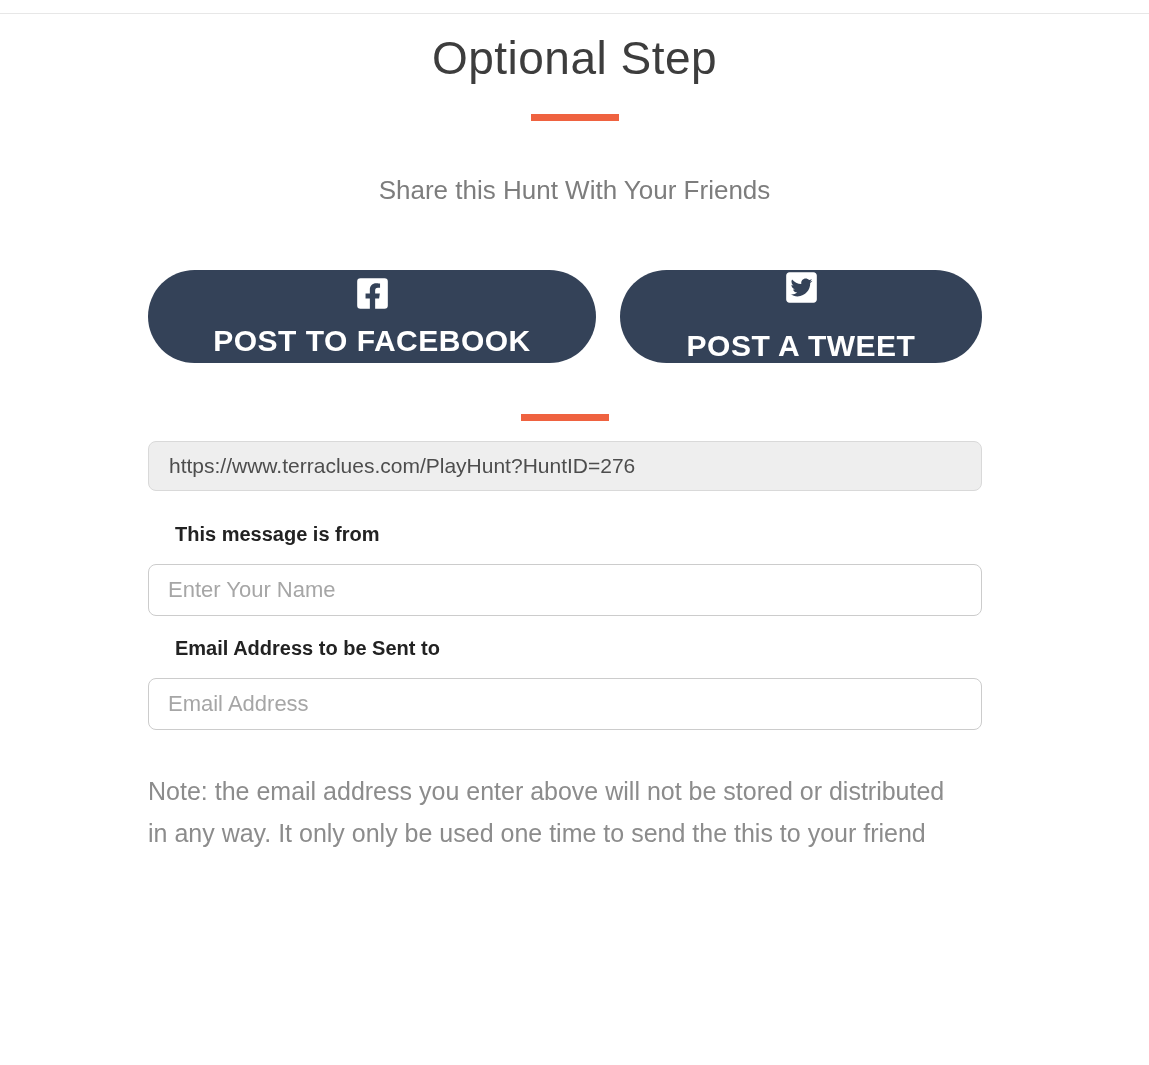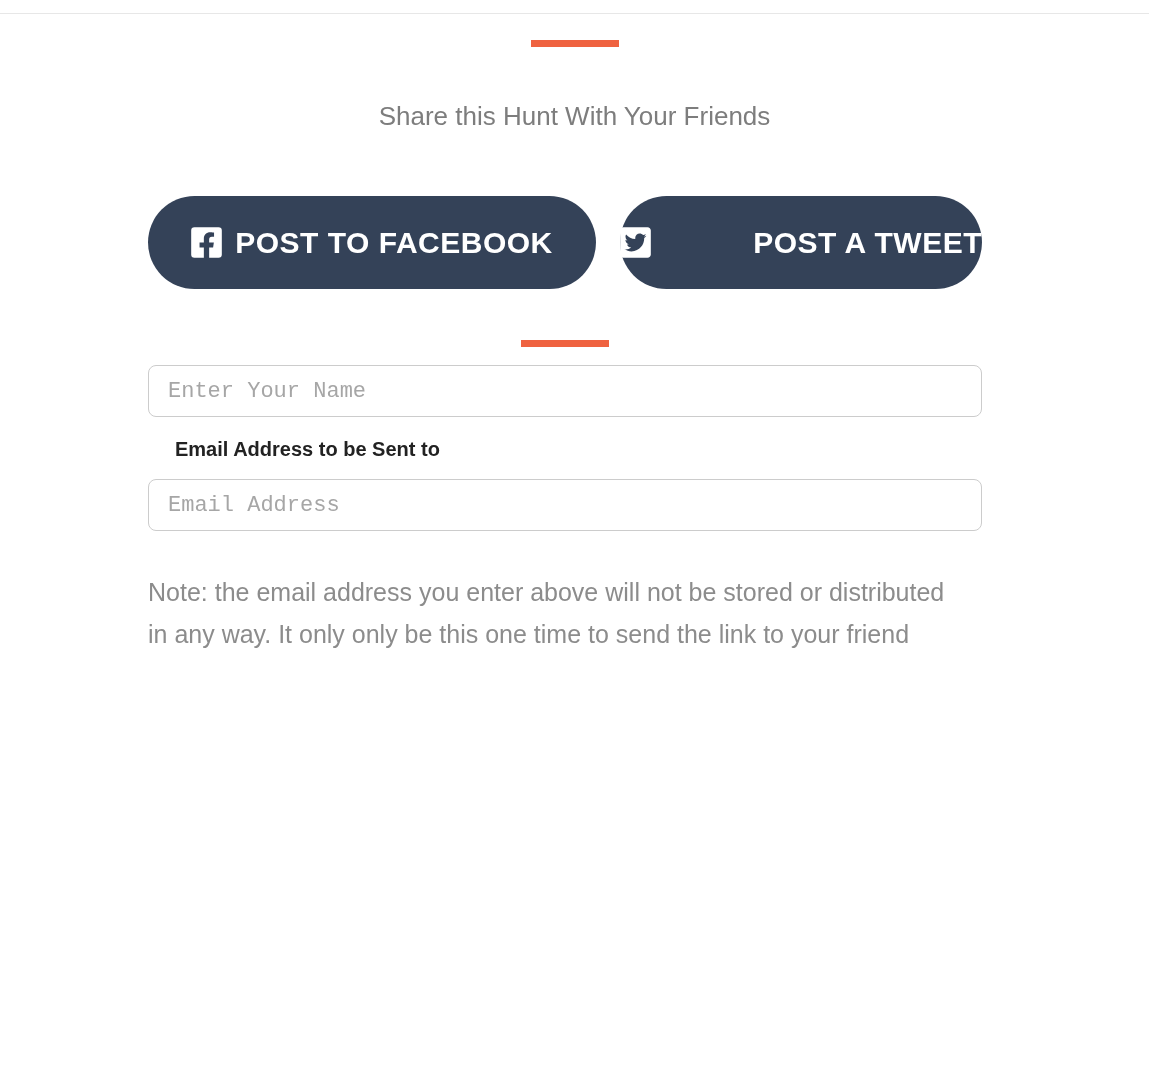--- a/index.html
+++ b/index.html
@@ -60,20 +60,21 @@
     font-family: "Liberation Sans", sans-serif;
     font-weight: 700;
     font-size: 30px;
     letter-spacing: 0.5px;
     display: flex;
     align-items: center;
     justify-content: center;
     gap: 13px;
     cursor: pointer;
     padding: 0;
+    flex-direction: column;
   }
   .social-btn.facebook { width: 448px; }
   .social-btn.twitter  { width: 362px; justify-content: space-between; }
   .social-btn svg { display: block; }
   .field-label {
     font-size: 20px;
     font-weight: 700;
     color: #222222;
     line-height: 24px;
     margin: 42px 0 0 27px;
@@ -103,21 +104,21 @@
   }
   .text-input {
     display: block;
     width: 834px;
     height: 52px;
     margin-top: 18px;
     background: #ffffff;
     border: 1px solid #cccccc;
     border-radius: 8px;
     padding: 0 19px;
-    font-family: Liberation Mono, monospace;
+    font-family: Liberation Sans, sans-serif;
     font-size: 22px;
     color: #333333;
     outline: none;
   }
   .text-input.email-input { }
   .text-input::placeholder, .share-input::placeholder {
     color: #a6a6a6;
     opacity: 1;
   }
   .note-text {
@@ -125,20 +126,21 @@
     font-size: 25px;
     color: #8c8c8c;
     line-height: 42px;
     max-width: 800px;
   }
 </style>
 </head>
 <body>
 
 <div class="page">
+  <h1 class="page-title">Optional Step</h1>
 
   <div class="accent-divider"></div>
 
   <div class="subtitle">Share this Hunt With Your Friends</div>
 
   <div class="content">
 
     <div class="button-row">
       <button class="social-btn facebook">
         <span>
@@ -154,23 +156,25 @@
           <svg width="31" height="35" viewBox="0 0 448 512" aria-hidden="true">
             <path fill="#ffffff" d="M400 32H48C21.5 32 0 53.5 0 80v352c0 26.5 21.5 48 48 48h352c26.5 0 48-21.5 48-48V80c0-26.5-21.5-48-48-48zm-48.9 158.8c.2 2.8.2 5.7.2 8.5 0 86.7-66 186.6-186.6 186.6-37.2 0-71.7-10.8-100.7-29.4 5.3.6 10.4.8 15.8.8 30.7 0 58.9-10.4 81.4-28-28.8-.6-53-19.5-61.3-45.5 10.1 1.5 19.2 1.5 29.6-1.2-30-6.1-52.5-32.5-52.5-64.4v-.8c8.7 4.9 18.9 7.9 29.6 8.3a65.447 65.447 0 0 1-29.2-54.6c0-12.2 3.2-23.4 8.9-33.1 32.3 39.8 80.8 65.8 135.2 68.6-9.3-44.5 24-80.6 64-80.6 18.9 0 35.9 7.9 47.9 20.7 14.8-2.8 29-8.3 41.6-15.8-4.9 15.2-15.2 28-28.8 36.1 13.2-1.4 26-5.1 37.8-10.2-8.9 13.1-20.1 24.7-32.9 34z"></path>
           </svg>
         </span>
         <span>POST A TWEET</span>
       </button>
     </div>
 
     <div class="accent-divider second"></div>
 
+    <input class="share-input" type="text" readonly="" value="https://www.terraclues.com/PlayHunt?HuntID=276" style="">
 
 
+    <div class="field-label from-label">This message is from</div>
     <input class="text-input" type="text" placeholder="Enter Your Name" style="">
 
     <div class="field-label email-label">Email Address to be Sent to</div>
     <input class="text-input email-input" type="text" placeholder="Email Address" style="">
 
-    <div class="note-text">Note: the email address you enter above will not be stored or distributed in any way. It only only be this one time to send the link to your friend</div>
+    <div class="note-text">Note: the email address you enter above will not be stored or distributed in any way. It only only be used one time to send the this to your friend</div>
 
   </div>
 </div>
 
 </body></html>

